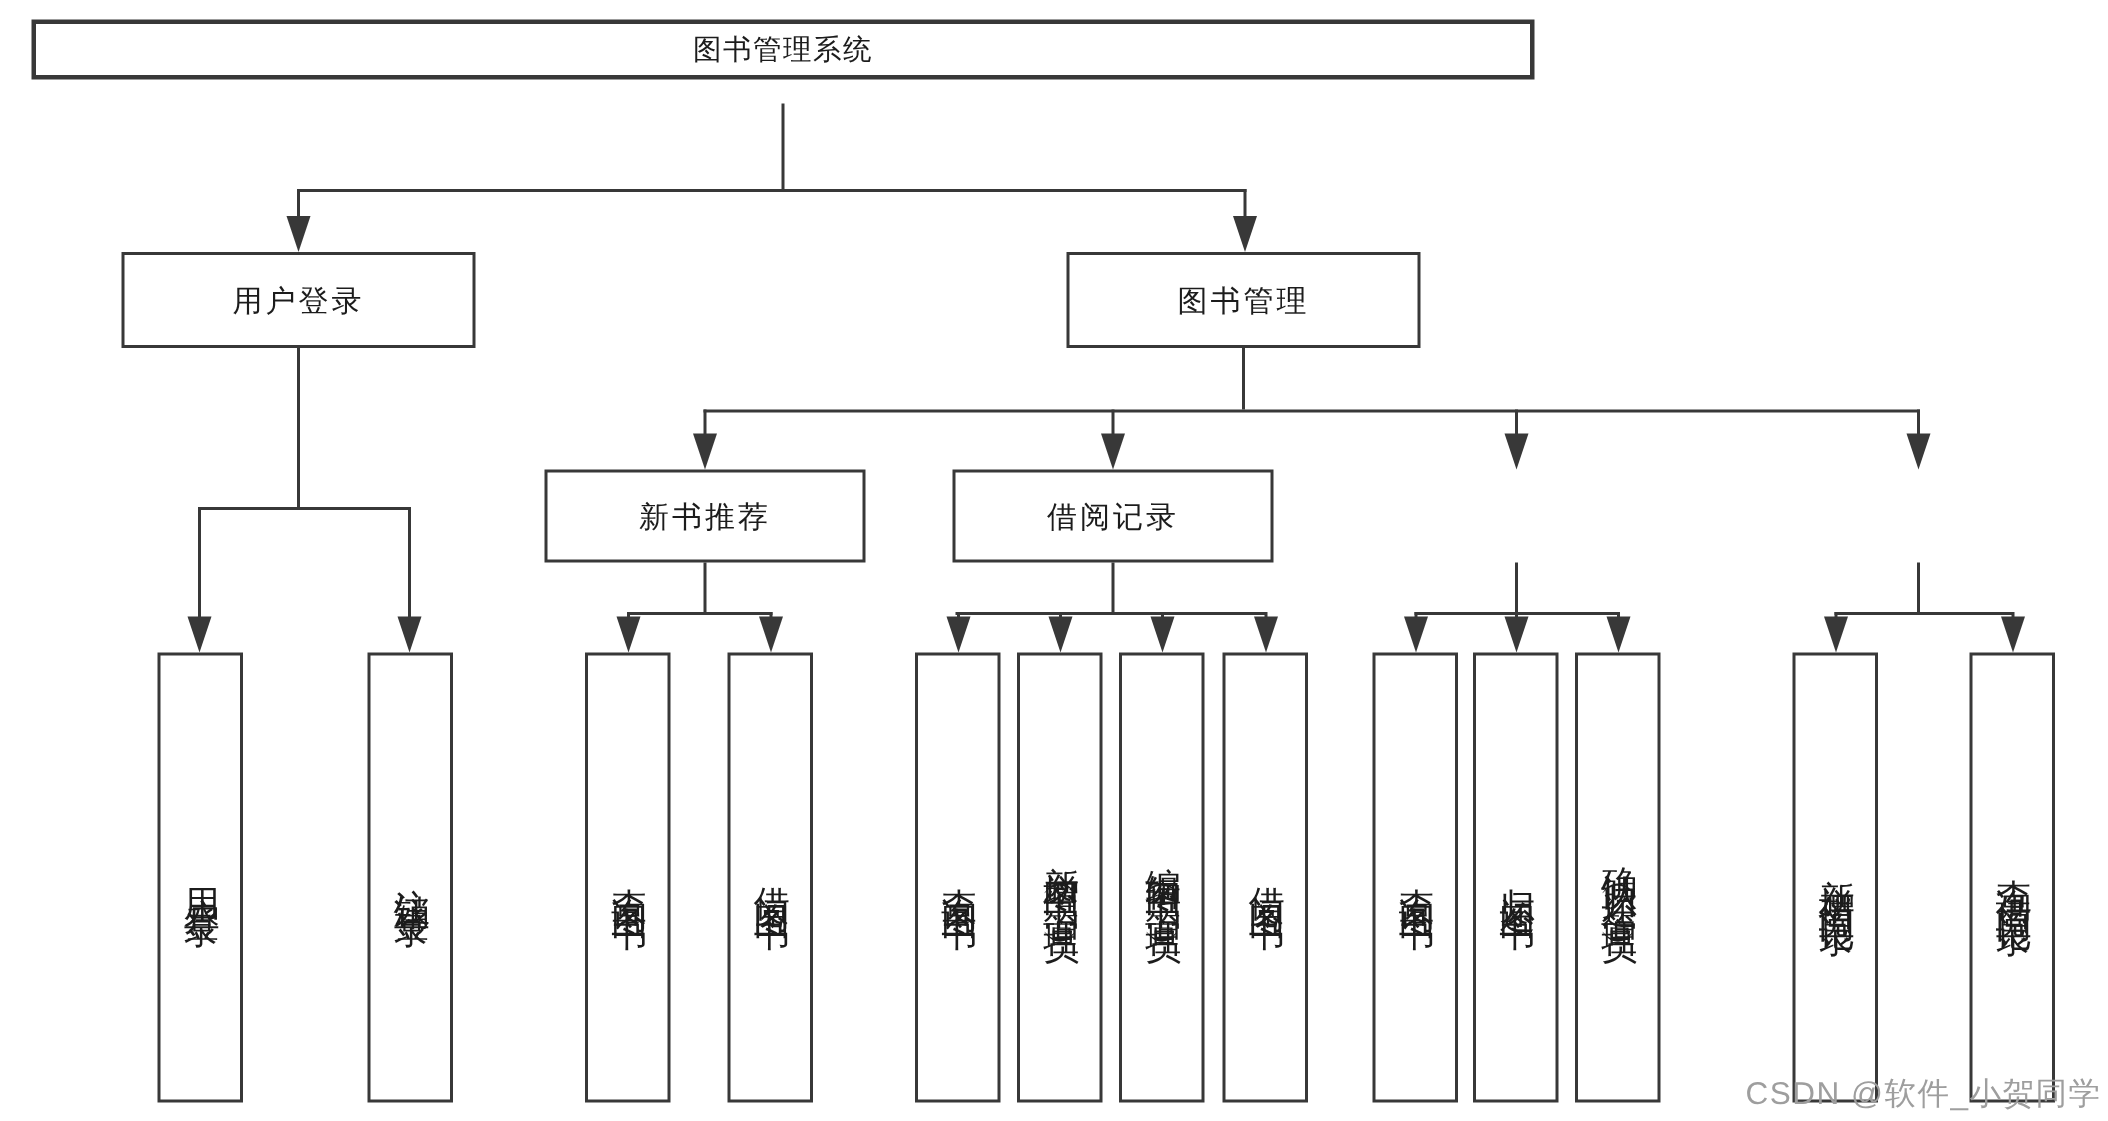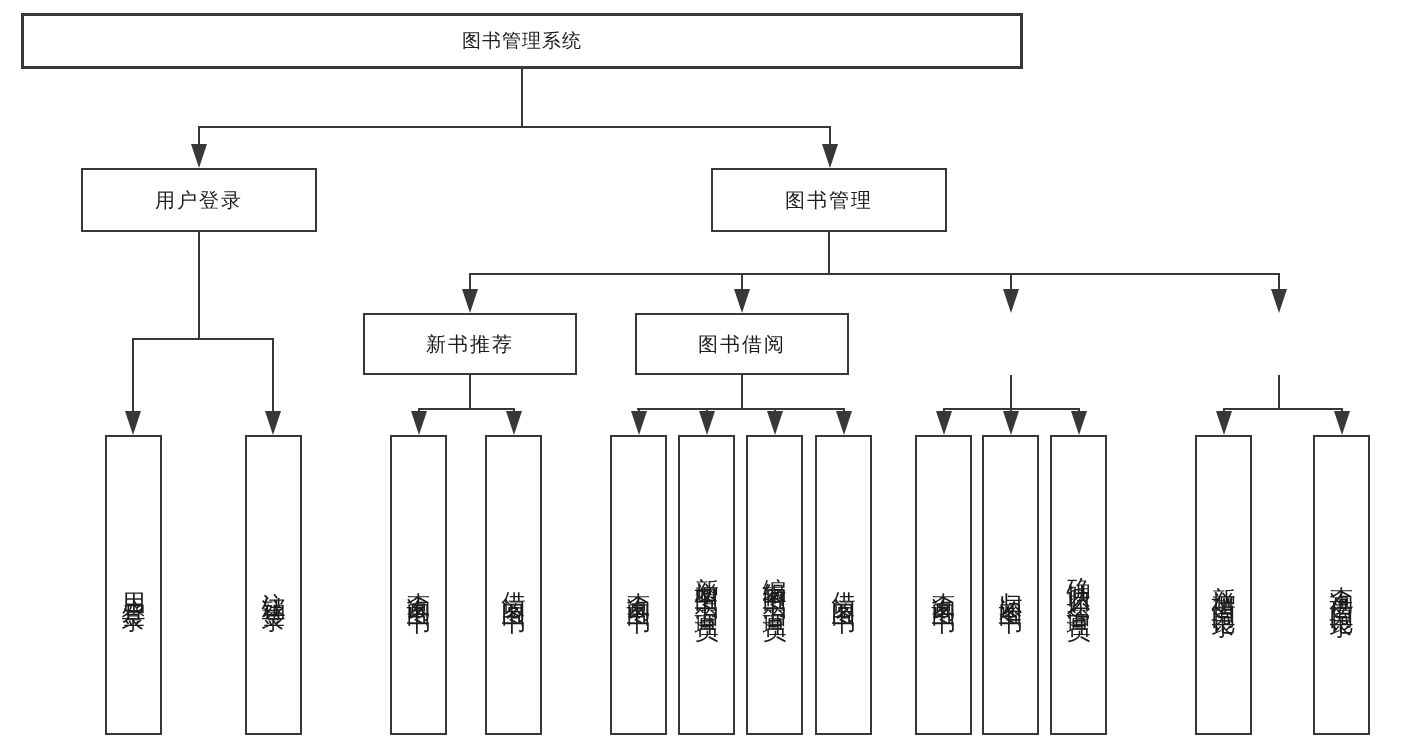--- a/index.html
+++ b/index.html
@@ -13,27 +13,27 @@
   .ln{position:absolute;background:#383838;display:block;}
   .arrow{position:absolute;width:0;height:0;display:block;
          border-left:8px solid transparent;border-right:8px solid transparent;border-top:24px solid #383838;}
   .watermark{position:absolute;top:715px;right:4px;font-size:21px;color:#9e9e9e;letter-spacing:1px;}
 </style>
 </head>
 <body>
 
 <div class="canvas">
 
-  <div class="box hbox root" style="left:21px;top:13px;width:1002px;height:56px">图书管理系统</div>
+  <div class="box hbox root" style="left:21px;top:13px;width:1002px;height:40px">图书管理系统</div>
 
   <div class="box hbox" style="left:81px;top:168px;width:236px;height:64px">用户登录</div>
   <div class="box hbox" style="left:711px;top:168px;width:236px;height:64px">图书管理</div>
 
   <div class="box hbox" style="left:363px;top:313px;width:214px;height:62px">新书推荐</div>
-  <div class="box hbox" style="left:635px;top:313px;width:214px;height:62px">图书借阅</div>
+  <div class="box hbox" style="left:635px;top:313px;width:214px;height:62px">借阅记录</div>
 
   <div class="box vbox" style="left:105px;top:435px;width:57px;height:300px">用户登录</div>
   <div class="box vbox" style="left:245px;top:435px;width:57px;height:300px">注销登录</div>
 
   <div class="box vbox" style="left:390px;top:435px;width:57px;height:300px">查询图书</div>
   <div class="box vbox" style="left:485px;top:435px;width:57px;height:300px">借阅图书</div>
 
   <div class="box vbox" style="left:610px;top:435px;width:57px;height:300px">查询图书</div>
   <div class="box vbox" style="left:678px;top:435px;width:57px;height:300px">新增图书（管理员）</div>
   <div class="box vbox" style="left:746px;top:435px;width:57px;height:300px">编辑图书（管理员）</div>
@@ -98,14 +98,15 @@
   <i class="arrow" style="left:631px;top:411px"></i>
   <i class="arrow" style="left:699px;top:411px"></i>
   <i class="arrow" style="left:767px;top:411px"></i>
   <i class="arrow" style="left:836px;top:411px"></i>
   <i class="arrow" style="left:936px;top:411px"></i>
   <i class="arrow" style="left:1003px;top:411px"></i>
   <i class="arrow" style="left:1071px;top:411px"></i>
   <i class="arrow" style="left:1216px;top:411px"></i>
   <i class="arrow" style="left:1334px;top:411px"></i>
 
+  <div class="watermark">CSDN @软件_小贺同学</div>
 
 </div>
 
 </body></html>

